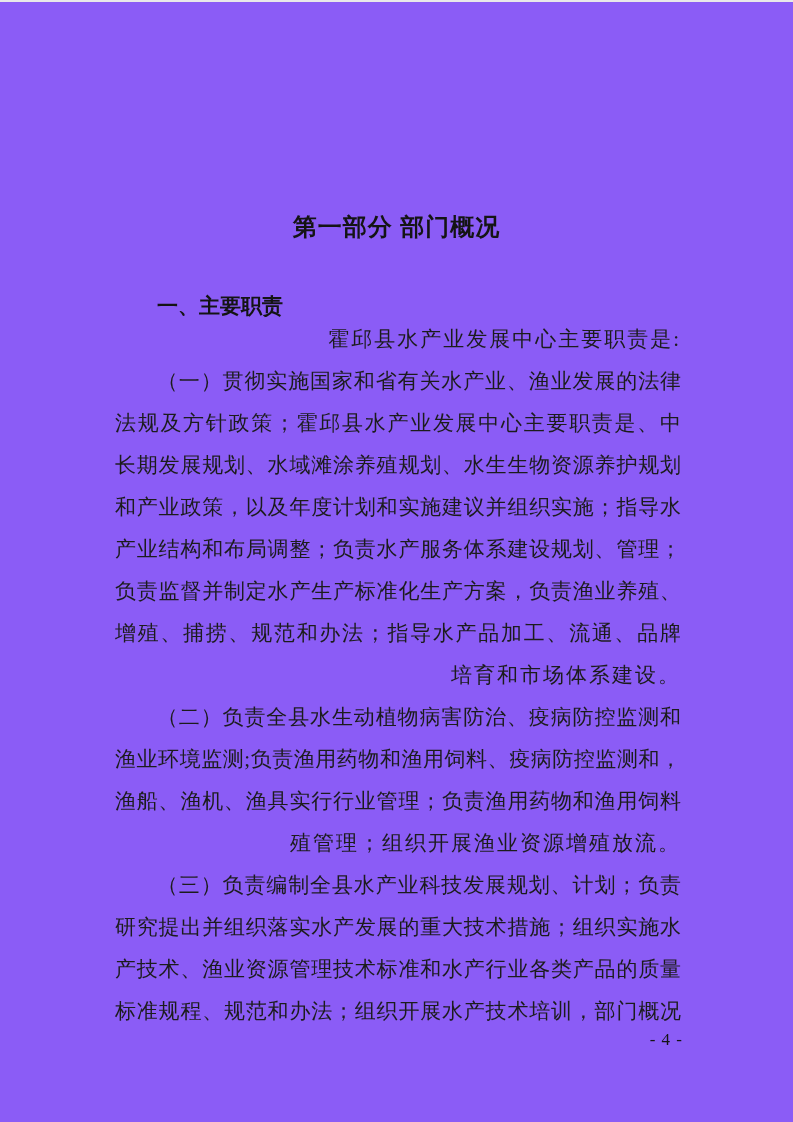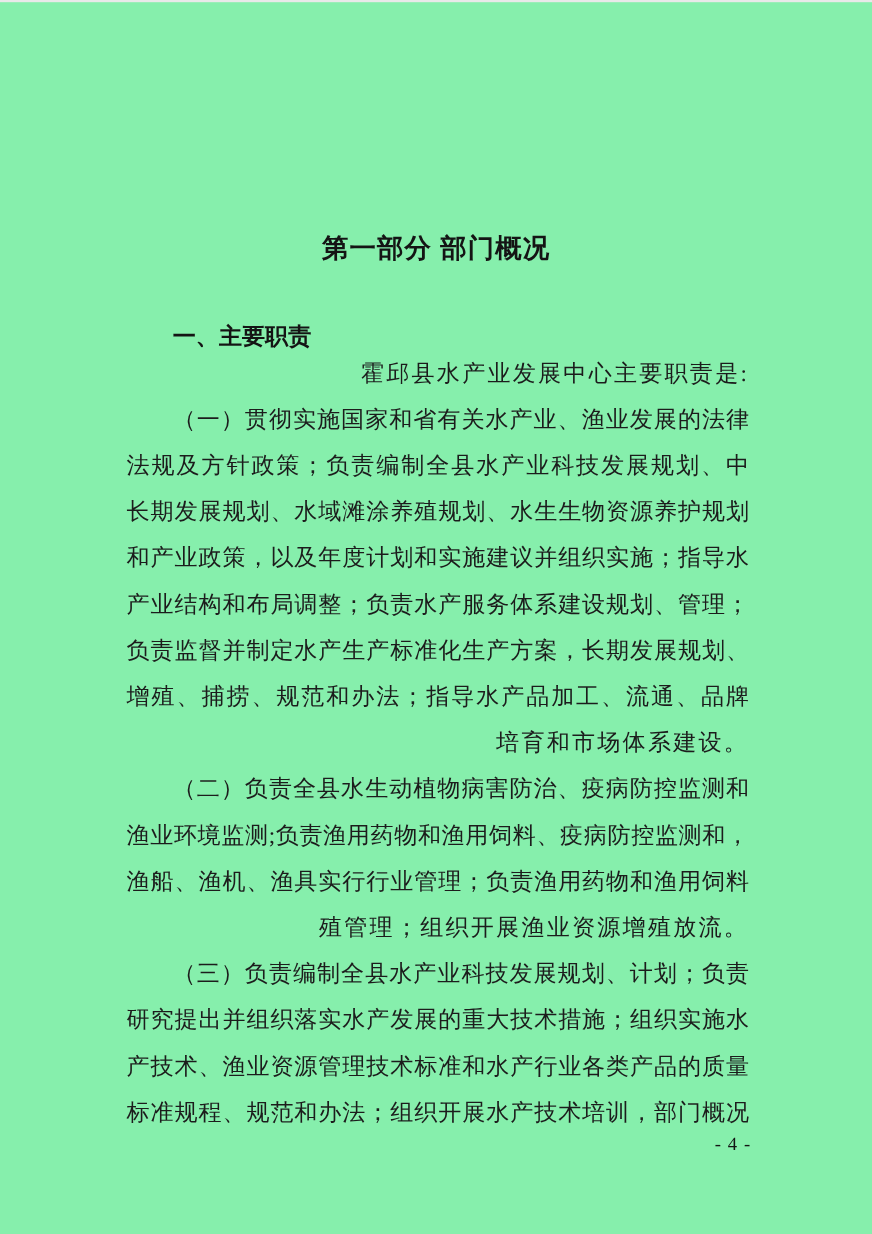--- a/index.html
+++ b/index.html
@@ -4,21 +4,21 @@
 <style>
   html, body {
     margin: 0;
     padding: 0;
     background: #ffffff;
   }
   .page {
     position: relative;
     width: 793px;
     height: 1122px;
-    background: #86efac;
+    background: #8b5cf6;
     color: #1c1c1c;
     font-family: "Liberation Serif", serif;
     overflow: hidden;
   }
   .scan-edge {
     position: absolute;
     top: 0;
     left: 0;
     width: 100%;
     height: 2px;
@@ -91,25 +91,25 @@
 <div class="page">
   <div class="scan-edge"></div>
 
   <h1 class="doc-title">第一部分 部门概况</h1>
 
   <h2 class="section-heading">一、主要职责</h2>
 
   <div class="body-text">
     <p class="line indent">霍邱县水产业发展中心主要职责是:</p>
     <p class="line indent justify">（一）贯彻实施国家和省有关水产业、渔业发展的法律</p>
-    <p class="line justify">法规及方针政策；负责编制全县水产业科技发展规划、中</p>
+    <p class="line justify">法规及方针政策；霍邱县水产业发展中心主要职责是、中</p>
     <p class="line justify">长期发展规划、水域滩涂养殖规划、水生生物资源养护规划</p>
     <p class="line justify">和产业政策，以及年度计划和实施建议并组织实施；指导水</p>
     <p class="line justify">产业结构和布局调整；负责水产服务体系建设规划、管理；</p>
-    <p class="line justify">负责监督并制定水产生产标准化生产方案，长期发展规划、</p>
+    <p class="line justify">负责监督并制定水产生产标准化生产方案，负责渔业养殖、</p>
     <p class="line justify">增殖、捕捞、规范和办法；指导水产品加工、流通、品牌</p>
     <p class="line">培育和市场体系建设。</p>
     <p class="line indent justify">（二）负责全县水生动植物病害防治、疫病防控监测和</p>
     <p class="line justify">渔业环境监测;负责渔用药物和渔用饲料、疫病防控监测和，</p>
     <p class="line justify">渔船、渔机、渔具实行行业管理；负责渔用药物和渔用饲料</p>
     <p class="line">殖管理；组织开展渔业资源增殖放流。</p>
     <p class="line indent justify">（三）负责编制全县水产业科技发展规划、计划；负责</p>
     <p class="line justify">研究提出并组织落实水产发展的重大技术措施；组织实施水</p>
     <p class="line justify">产技术、渔业资源管理技术标准和水产行业各类产品的质量</p>
     <p class="line justify">标准规程、规范和办法；组织开展水产技术培训，部门概况</p>

